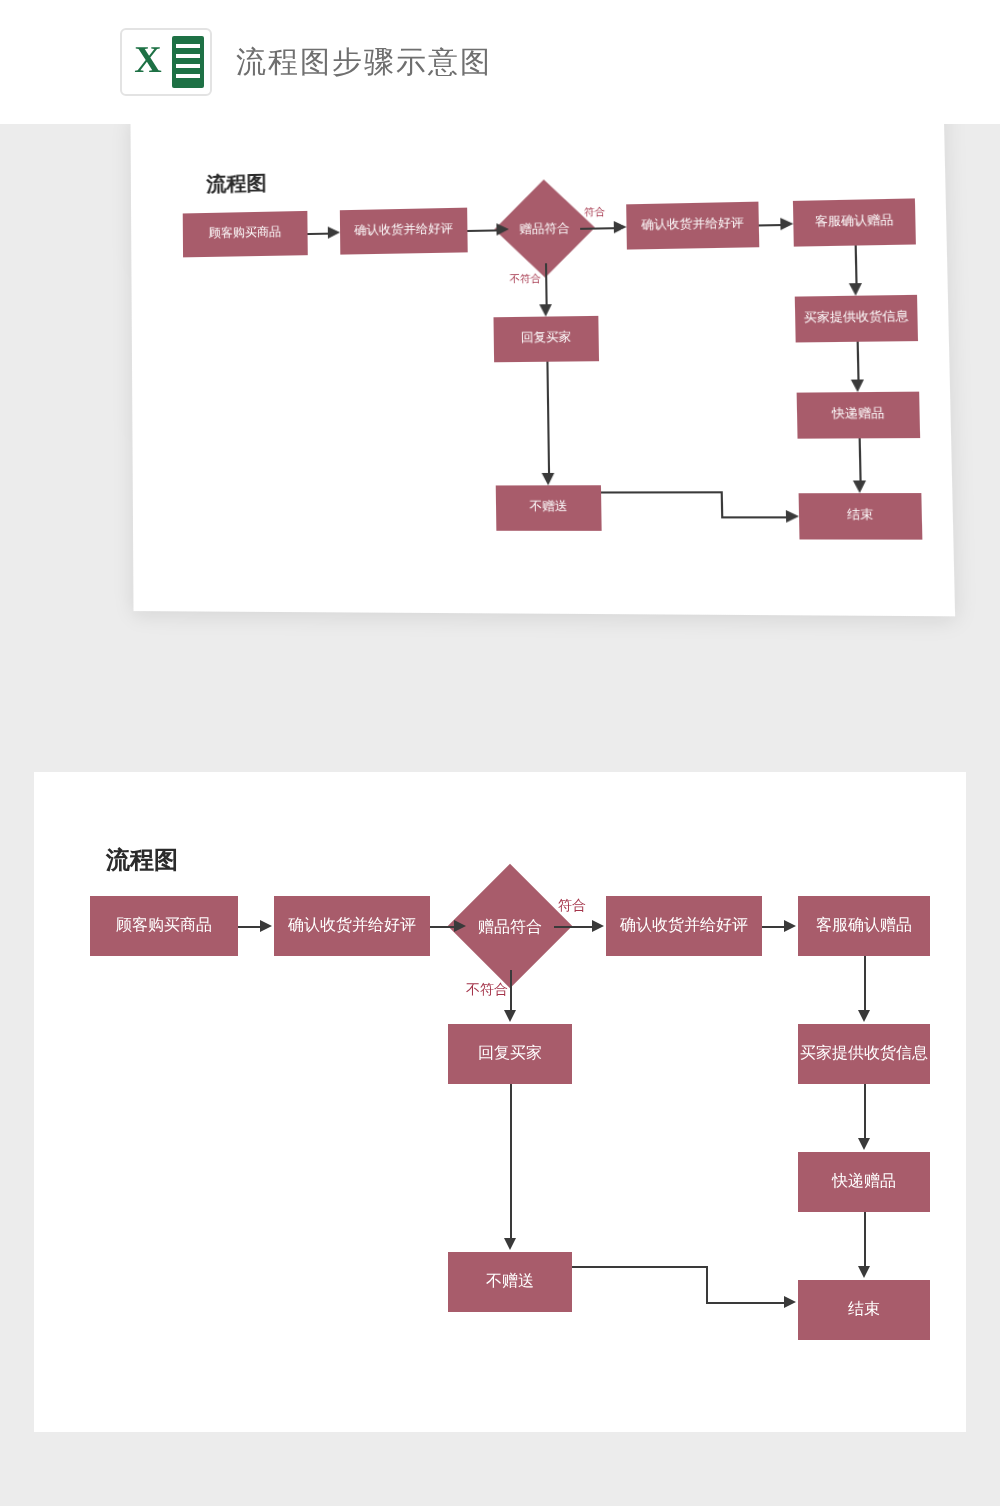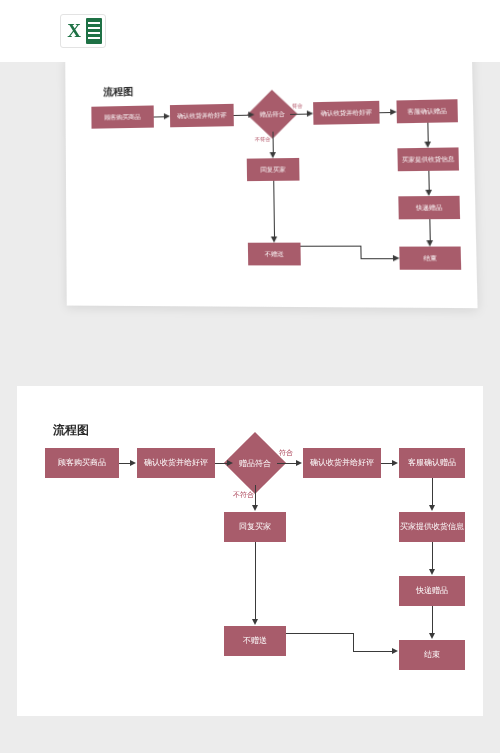--- a/index.html
+++ b/index.html
@@ -100,20 +100,21 @@
   <div class="header">
     <div class="xls-icon">
       <span class="xglyph">X</span>
       <span class="sheet">
           <i></i>
           <i></i>
           <i></i>
           <i></i>
         </span>
     </div>
+    <div class="header-title">流程图步骤示意图</div>
   </div>
 
   <div class="top-stage">
     <div class="top-card">
       <div class="flow">
 
         <div class="ftitle" style="left:38px;top:29px;font-size:10px;">流程图</div>
 
         <div class="node" style="left:26px;top:50px;width:62px;height:22px;font-size:6px;">顾客购买商品</div>
         <div class="node" style="left:104px;top:50px;width:62px;height:22px;font-size:6px;">确认收货并给好评</div>

